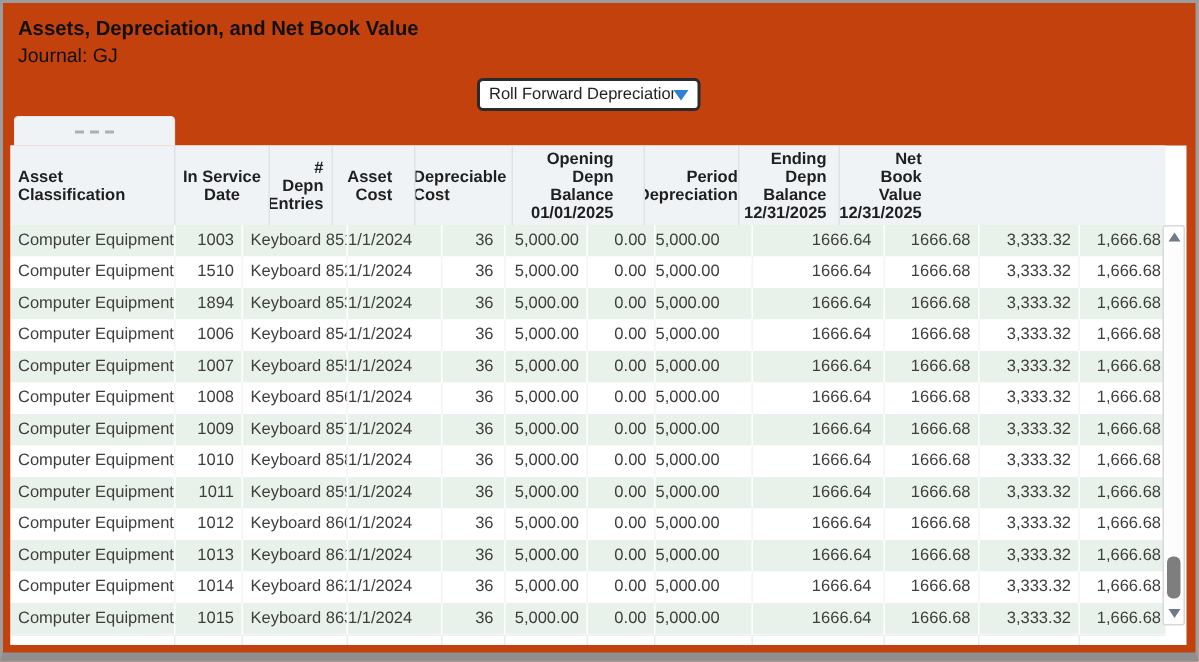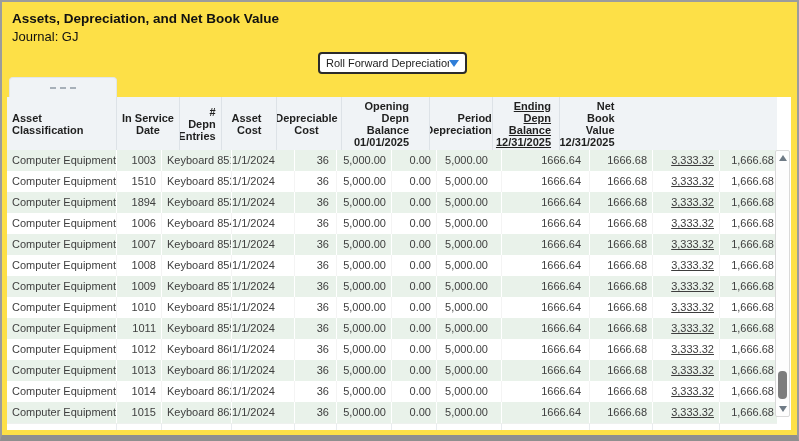--- a/index.html
+++ b/index.html
@@ -1,17 +1,17 @@
 <!DOCTYPE html>
 <html><head>
 <meta charset="utf-8">
 <style>
   * { margin:0; padding:0; box-sizing:border-box; }
   html,body { width:799px; height:441px; background:#fff; font-family:"Liberation Sans", sans-serif; }
-  .window { position:absolute; left:0; top:0; width:799px; height:441px; background:#fde047;
+  .window { position:absolute; left:0; top:0; width:799px; height:441px; background:#c2410c;
             border:2px solid #9c9c9c; border-bottom:6px solid #8f8f8f; overflow:hidden; }
 
   .page-title { position:absolute; left:10px; top:9px; font-size:13.5px; font-weight:bold; color:#111; }
   .journal-line { position:absolute; left:10px; top:27px; font-size:13px; font-weight:normal; color:#111; }
 
   .dropdown { position:absolute; left:316px; top:50px; width:149px; height:22px;
               border:2px solid #2b2b2b; border-radius:4px; background:#fff;
               display:flex; align-items:center; padding-left:6px; cursor:pointer; }
   .dropdown-text { font-size:11px; color:#222; flex:1; white-space:nowrap; overflow:hidden; }
   .caret { width:0; height:0; border-left:5px solid transparent; border-right:5px solid transparent;
@@ -47,24 +47,24 @@
   .partial-row .pcell:last-child { border-right:none; }
 
   
   .col-0  { width:110px; text-align:left;  padding-left:5px; }
   .col-1  { width:45px;  text-align:right; padding-right:5px; }
   .col-2  { width:70px;  text-align:left;  padding-left:5px; }
   .col-3  { width:63px;  }
   .col-4  { width:42px;  text-align:right; padding-right:7px; }
   .col-5  { width:55px;  text-align:right; padding-right:5px; }
   .col-6  { width:45px;  text-align:right; padding-right:5px; }
-  .col-7  { width:65px;  text-align:center; padding-right:5px; }
+  .col-7  { width:65px;  text-align:left; padding-right:5px; }
   .col-8  { width:88px;  text-align:right; padding-right:8px; }
   .col-9  { width:63px;  text-align:right; padding-right:5px; }
-  .col-10 { width:67px;  text-align:right; padding-right:5px;text-decoration:underline; }
+  .col-10 { width:67px;  text-align:right; padding-right:5px; }
   .col-11 { width:57px;  text-align:right; padding-right:3px; }
 
   .scrollbar { position:absolute; left:768px; top:53px; width:15px; height:267px;
                background:#fdfdfd; border:1px solid #d9d9d9; border-radius:2px; }
   .scroll-btn { position:absolute; left:0; width:13px; height:12px; display:flex;
                 align-items:center; justify-content:center; cursor:pointer; }
   .scroll-up { top:1px; }
   .scroll-down { bottom:1px; }
   .tri-up { width:0; height:0; border-left:4px solid transparent; border-right:4px solid transparent;
             border-bottom:6px solid #6e7a85; }

